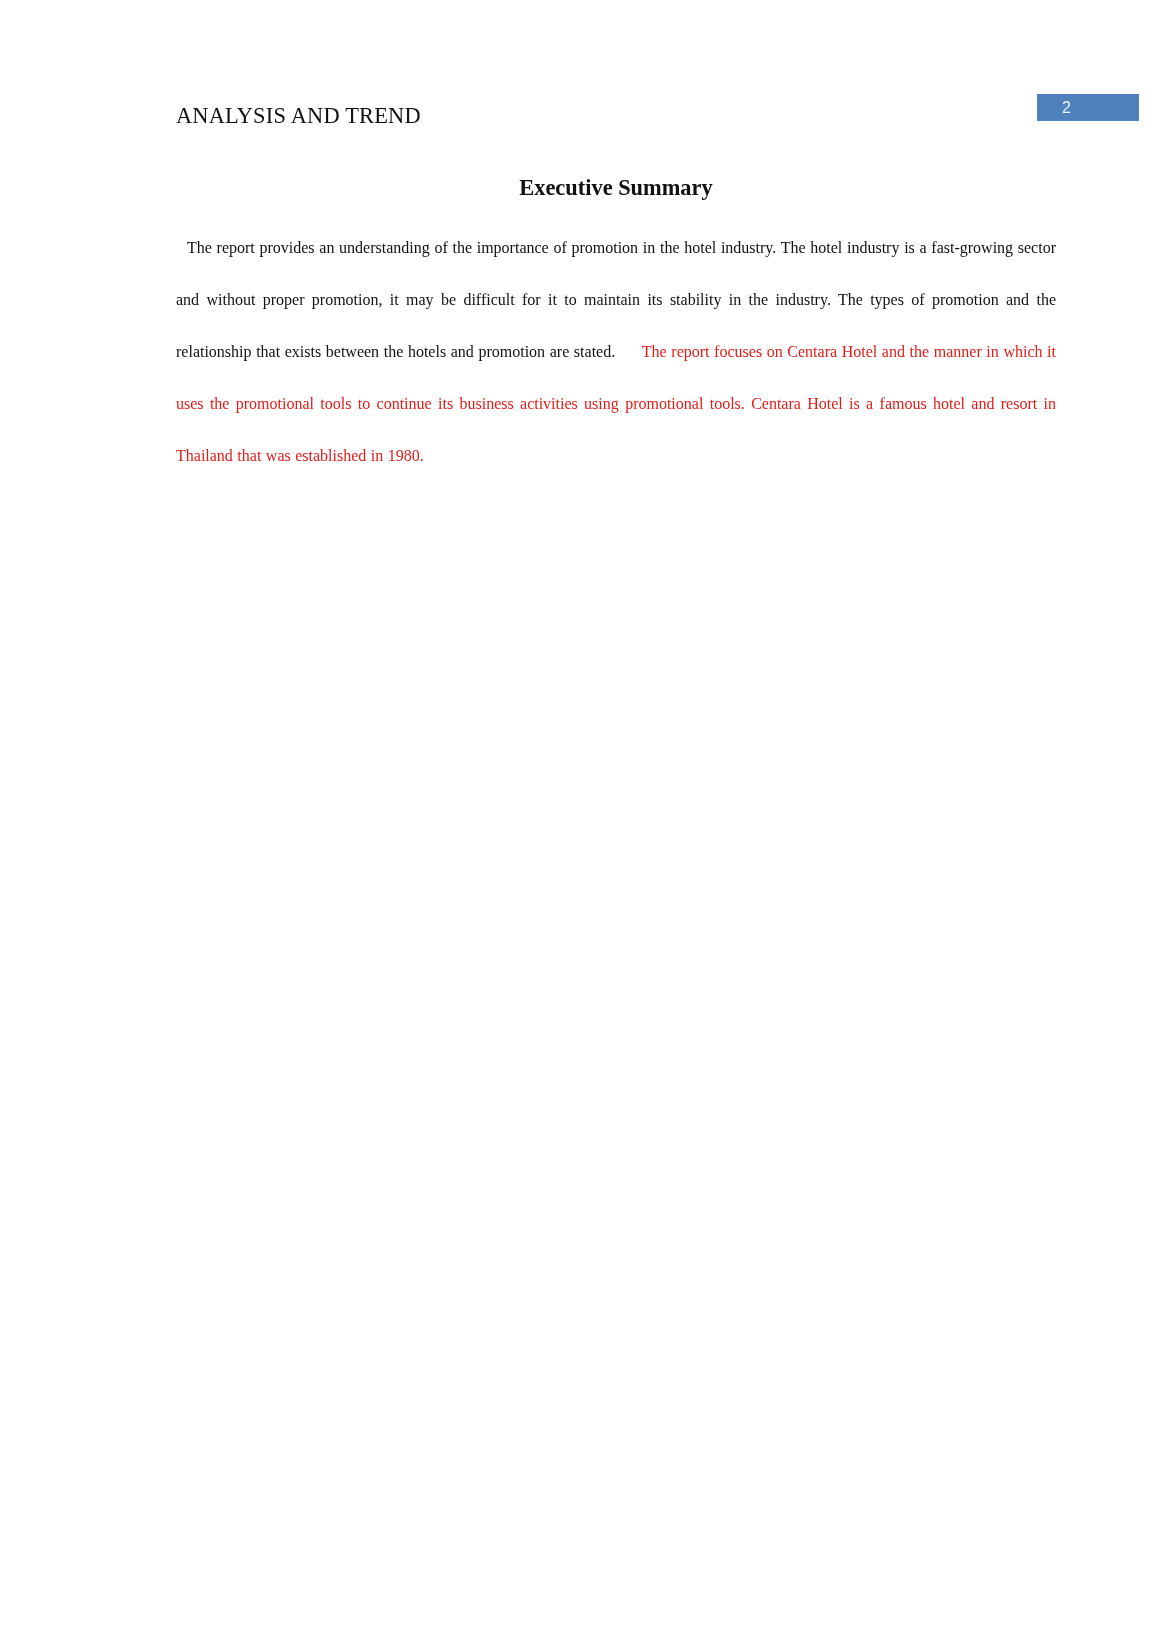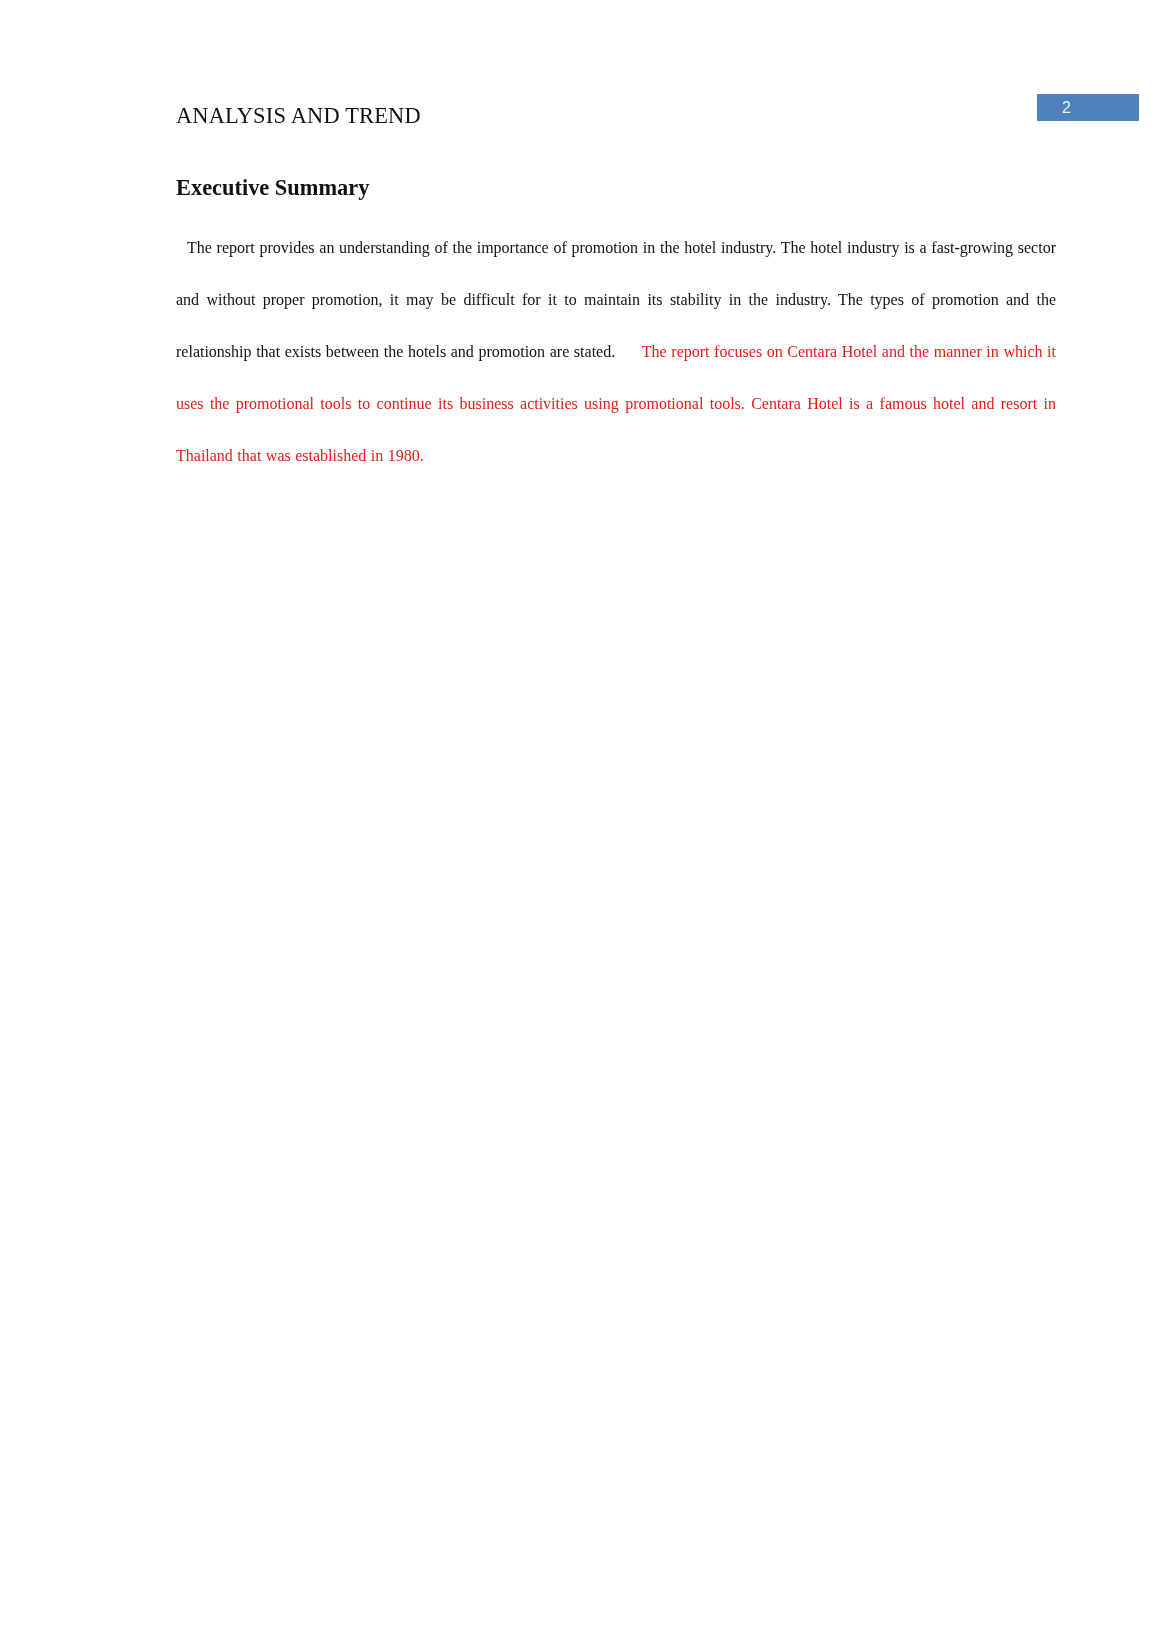--- a/index.html
+++ b/index.html
@@ -36,20 +36,21 @@
     font-family: "Liberation Sans", "DejaVu Sans", sans-serif;
     font-size: 16px;
     color: #eef3f9;
     padding-left: 14px;
   }
   .section-title {
     position: absolute;
     left: 135px;
     top: 121px;
     width: 886px;
+    text-align: center;
     font-weight: bold;
     font-size: 22.4px;
     line-height: 52px;
   }
   .body-paragraph {
     position: absolute;
     left: 135px;
     top: 181px;
     width: 886px;
     text-align: justify;

